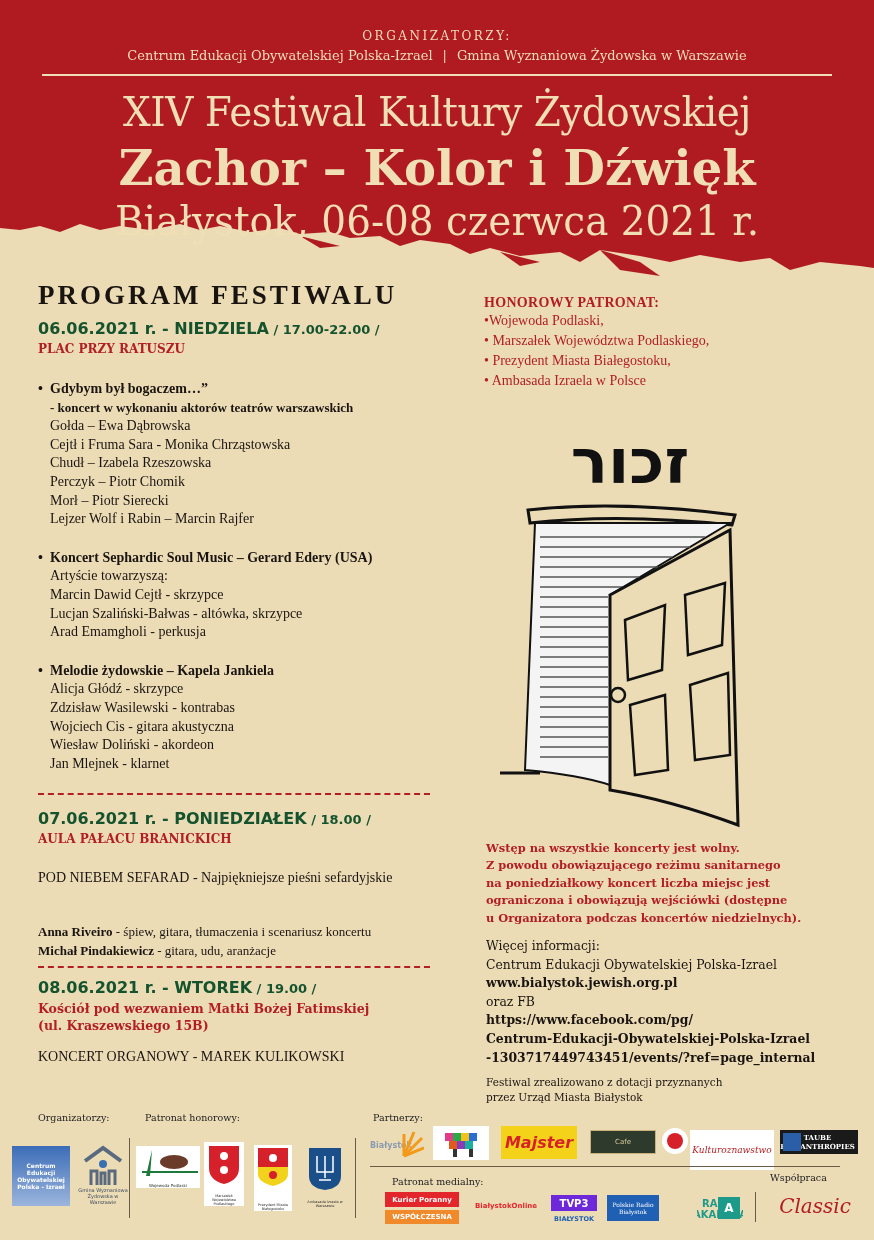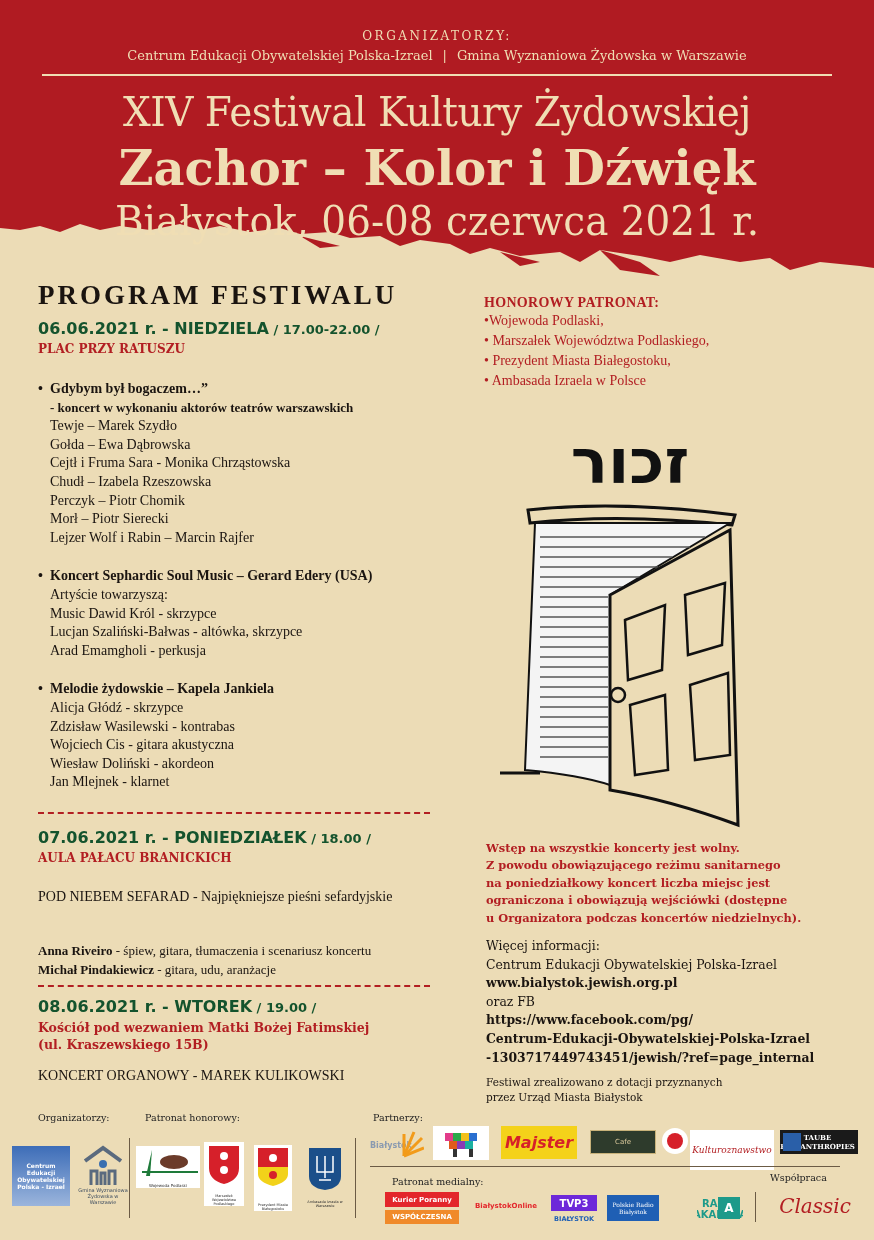--- a/index.html
+++ b/index.html
@@ -65,32 +65,31 @@
 <div class="left">
   <div class="prog-title">PROGRAM FESTIWALU</div>
 
   <div>
     <div class="day-h"><span>06.06.2021 r. - NIEDZIELA</span><span class="t"> / 17.00-22.00 /</span></div>
     <div class="venue">PLAC PRZY RATUSZU</div>
     <div class="items">
       <div class="block">
         <div class="bul">Gdybym był bogaczem…”</div>
         <div class="ind" style="font-weight:bold;font-size:13px">- koncert w wykonaniu aktorów teatrów warszawskich</div>
-        <div class="ind">Tewje – Marek Szydło</div>
         <div class="ind">Gołda – Ewa Dąbrowska</div>
         <div class="ind">Cejtł i Fruma Sara - Monika Chrząstowska</div>
         <div class="ind">Chudł – Izabela Rzeszowska</div>
         <div class="ind">Perczyk – Piotr Chomik</div>
         <div class="ind">Morł – Piotr Sierecki</div>
         <div class="ind">Lejzer Wolf i Rabin – Marcin Rajfer</div>
       </div>
       <div class="block">
         <div class="bul">Koncert Sephardic Soul Music – Gerard Edery (USA)</div>
         <div class="ind">Artyście towarzyszą:</div>
-        <div class="ind">Music Dawid Król - skrzypce</div>
+        <div class="ind">Marcin Dawid Cejtł - skrzypce</div>
         <div class="ind">Lucjan Szaliński-Bałwas - altówka, skrzypce</div>
         <div class="ind">Arad Emamgholi - perkusja</div>
       </div>
       <div class="block" style="margin-bottom:0">
         <div class="bul">Melodie żydowskie – Kapela Jankiela</div>
         <div class="ind">Alicja Głódź - skrzypce</div>
         <div class="ind">Zdzisław Wasilewski - kontrabas</div>
         <div class="ind">Wojciech Cis - gitara akustyczna</div>
         <div class="ind">Wiesław Doliński - akordeon</div>
         <div class="ind">Jan Mlejnek - klarnet</div>
@@ -182,21 +181,21 @@
 </div>
 
 <div class="info">
   <div>Więcej informacji:</div>
   <div>Centrum Edukacji Obywatelskiej Polska-Izrael</div>
   <div class="b">www.bialystok.jewish.org.pl</div>
   <div>oraz FB</div>
   <div class="b">
     <div>https://www.facebook.com/pg/</div>
     <div>Centrum-Edukacji-Obywatelskiej-Polska-Izrael</div>
-    <div>-1303717449743451/jewish/?ref=page_internal</div>
+    <div>-1303717449743451/events/?ref=page_internal</div>
   </div>
   <div class="small">
     <div>Festiwal zrealizowano z dotacji przyznanych</div>
     <div>przez Urząd Miasta Białystok</div>
   </div>
 </div>
 
 <div>
   <div class="footer-lbl" style="left:38px;top:1112px">Organizatorzy:</div>
   <div class="footer-lbl" style="left:145px;top:1112px">Patronat honorowy:</div>

